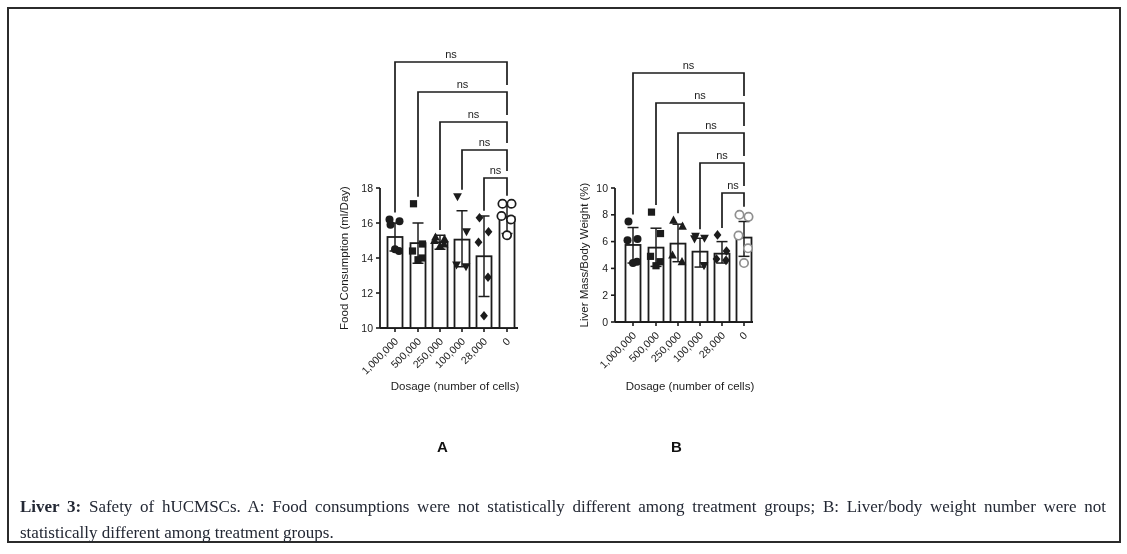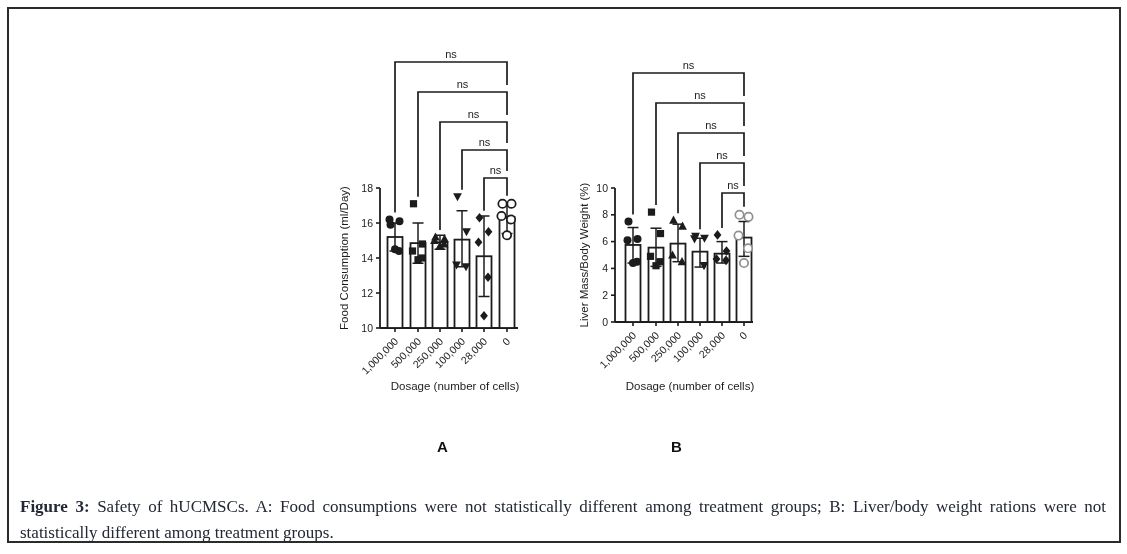--- a/index.html
+++ b/index.html
@@ -225,14 +225,14 @@
       <text x="162" y="119" font-size="11" text-anchor="middle" fill="#1c1c1c" font-family="&quot;Liberation Sans&quot;, sans-serif">ns</text>
       <path d="M162,187.89999999999998 L162,153 L184,153 L184,166.8" fill="none" stroke="#1c1c1c" stroke-width="1.7"></path>
       <text x="173" y="149" font-size="11" text-anchor="middle" fill="#1c1c1c" font-family="&quot;Liberation Sans&quot;, sans-serif">ns</text>
       <text x="130" y="350" font-size="11.5" text-anchor="middle" fill="#1c1c1c" font-family="&quot;Liberation Sans&quot;, sans-serif">Dosage (number of cells)</text>
     </svg>
 
   <div id="panelA" class="panel-label">A</div>
 
   <div id="panelB" class="panel-label">B</div>
 
-  <p class="caption"><b>Figure 3:</b><span> Safety of hUCMSCs. A: Food consumptions were not statistically different among treatment groups; B: Liver/body weight rations were not statistically different among treatment groups.</span></p>
+  <p class="caption"><b>Liver 3:</b><span> Safety of hUCMSCs. A: Food consumptions were not statistically different among treatment groups; B: Liver/body weight number were not statistically different among treatment groups.</span></p>
 </div>
 
 </body></html>

